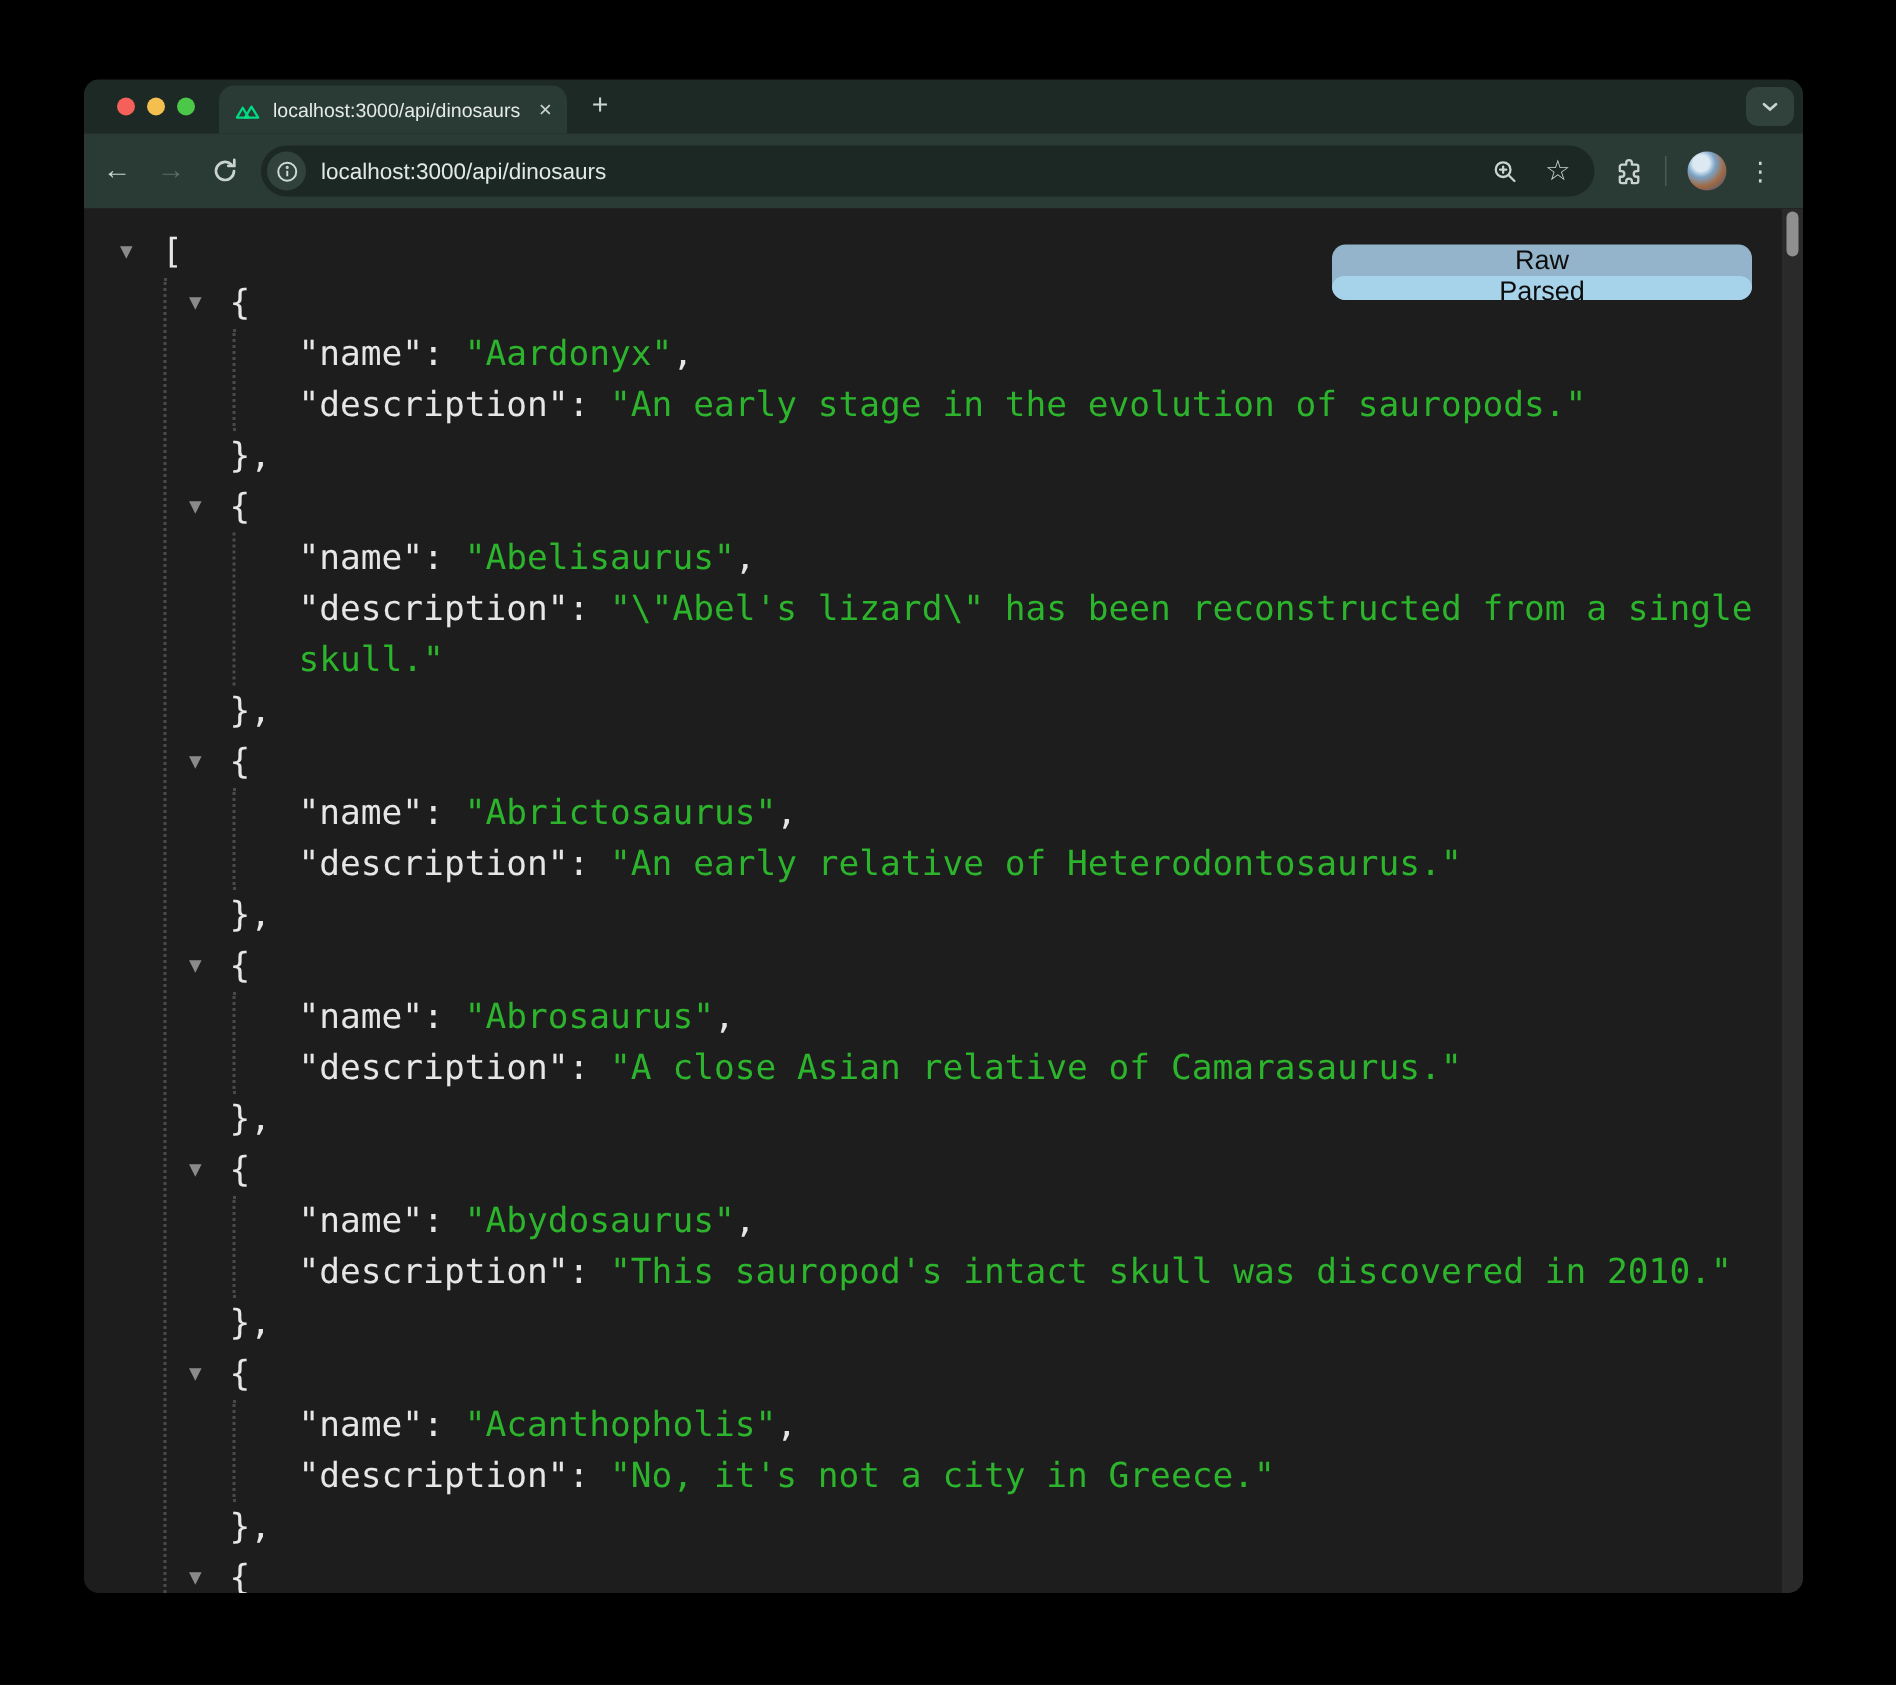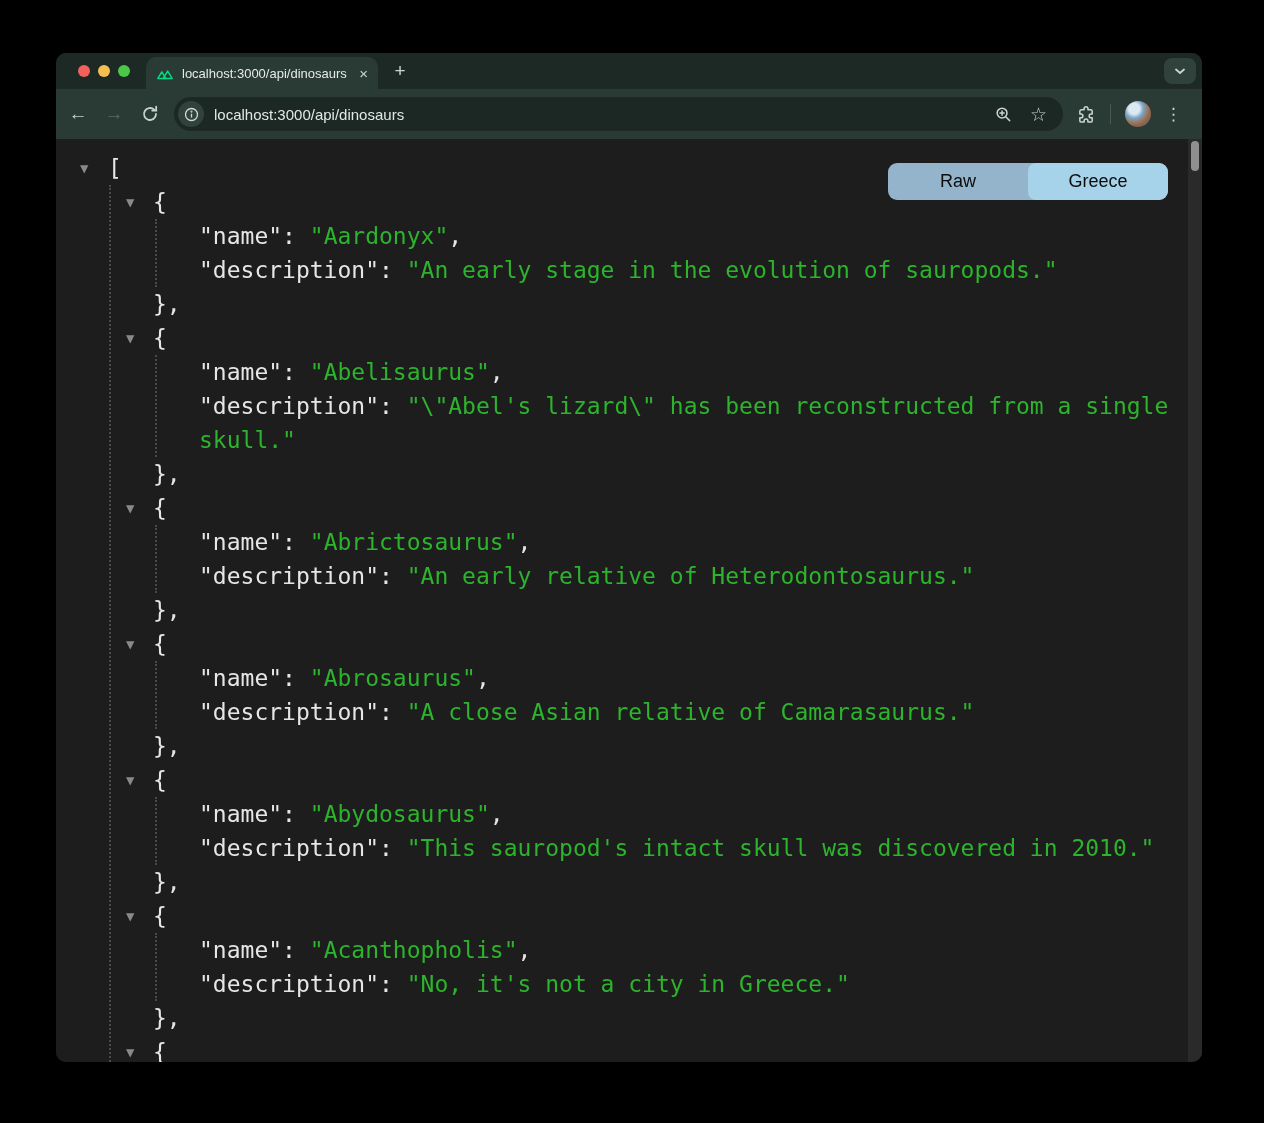--- a/index.html
+++ b/index.html
@@ -47,21 +47,21 @@
   .vsep { width:1px; height:20px; background:var(--sep); }
   .avatar { width:26px; height:26px; border-radius:50%;
             background:radial-gradient(circle at 35% 30%, #dce9f2 0 22%, #7aa3c6 38%, #a06a43 62%, #31508a 100%); }
   .kebab { color:var(--icon); font-size:17px; margin-right:4px; }
 
   
   .content { position:relative; height:923px; background:var(--content-bg); overflow:hidden; }
 
   .toggle { position:absolute; top:24px; right:34px; width:280px; height:37px;
             border-radius:9px; overflow:hidden; background:var(--raw-bg);
-            display:flex; z-index:5; }
+            display:flex; z-index:5;flex-direction:column; }
   .seg { flex:1; border:none; font-family:"Liberation Sans", sans-serif;
          font-size:18px; color:#0d0d0d; background:transparent; }
   .seg.parsed { background:var(--parsed-bg); border-radius:8px; }
 
   .tree { position:relative; padding-top:12px; width:1132px;
           font-family:"DejaVu Sans Mono", monospace; font-size:23px; line-height:34px; }
   .ln { position:relative; white-space:pre-wrap; word-break:normal; }
   .ln-root  { padding-left:52px; }
   .ln-brace { padding-left:97px; }
   .ln-key   { padding-left:143px; max-width:1114px; }
@@ -155,21 +155,21 @@
       </span>
       <span class="vsep"></span>
       <span class="avatar"></span>
       <span class="kebab">⋮</span>
     </div>
   </div>
 
   <div class="content">
     <div class="toggle">
       <button class="seg raw">Raw</button>
-      <button class="seg parsed">Greece</button>
+      <button class="seg parsed">Parsed</button>
     </div>
 
     <div class="tree" id="tree">
       <div class="rguide"></div>
     <div class="ln ln-root"><span class="tri tri-root">▼</span><span class="w">[</span></div>
         <div class="entry">
           <div class="ln ln-brace"><span class="tri tri-entry">▼</span><span class="w">{</span></div>
           <div class="eguide"></div>
           <div class="ln ln-key"><span class="w">"name": </span><span class="g">"Aardonyx"</span><span class="w">,</span></div>
           <div class="ln ln-key"><span class="w">"description": </span><span class="g">"An early stage in the evolution of sauropods."</span></div>

